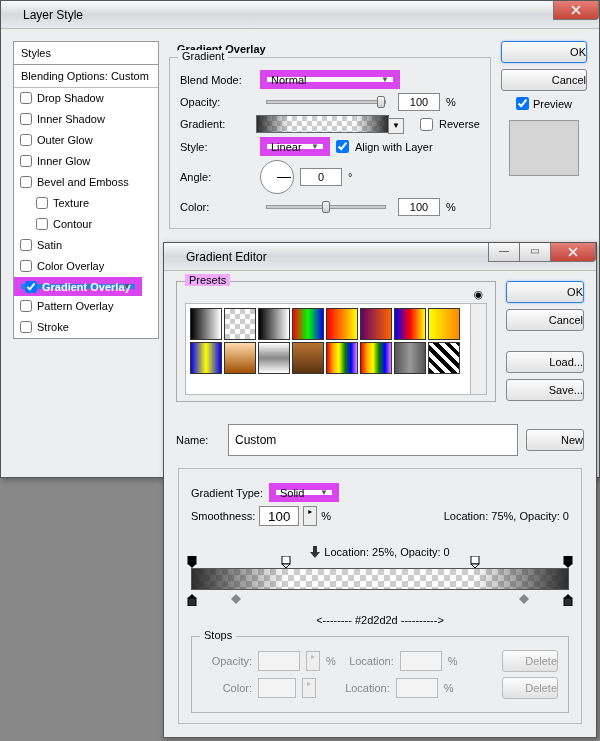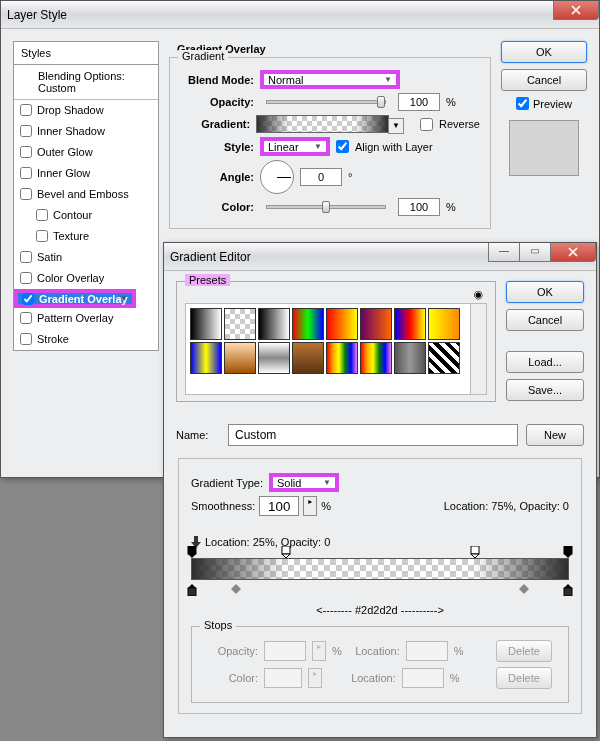--- a/index.html
+++ b/index.html
@@ -1,44 +1,44 @@
 <!DOCTYPE html>
 <html><head>
 <meta charset="utf-8">
 <style>
   * { box-sizing: border-box; }
   body { margin:0; font-family: "Segoe UI", Tahoma, sans-serif; font-size:11px; background:#888; width:600px; height:741px; overflow:hidden; position:relative; }
   .window { position:absolute; background:#eceef0; border:1px solid #555; box-shadow:2px 2px 6px rgba(0,0,0,.3); }
-  .titlebar { height:28px; background:linear-gradient(to bottom,#fafafa,#d6d9dd 50%,#e8eaed); display:flex; align-items:center; padding:0 0; position:relative; border-bottom:1px solid #bbb;}
+  .titlebar { height:28px; background:linear-gradient(to bottom,#fafafa,#d6d9dd 50%,#e8eaed); display:flex; align-items:center; padding:0 16px; position:relative; border-bottom:1px solid #bbb;}
   .titlebar .title { font-size:12px; padding-left:6px; }
   .winbtns { position:absolute; right:0; top:0; display:flex; }
   .winbtn { width:32px; height:19px; border:1px solid #777; background:linear-gradient(#f9f9f9,#d9d9d9); font-size:10px; text-align:center; line-height:16px; border-top:none; margin-left:-1px;}
   .winbtn.close { background:linear-gradient(#e47f77,#c6453a); color:#fff; width:46px; border-bottom-right-radius:4px;}
   .winbtn.min, .winbtn.max { color:#444; }
   .winbtn svg { display:block; margin:auto; }
   
   .ls-body { padding:12px; display:flex; gap:8px; }
   .styles-panel { width:146px; border:1px solid #999; background:#fff; }
   .styles-header { padding:5px 7px; border-bottom:1px solid #999; font-size:11px; }
-  .blend-opt { padding:5px 24px; border-bottom:1px solid #bbb; font-size:11px; }
+  .blend-opt { padding:5px 7px; border-bottom:1px solid #bbb; font-size:11px; }
   .style-item { padding:4px 6px; display:flex; align-items:center; gap:5px; border-bottom:1px solid transparent; }
   .style-item.sel { background:#2d7fdf; color:#fff; font-weight:bold; }
   .style-item input[type=checkbox]{ width:12px;height:12px; }
   .style-item.indent { padding-left:22px; }
   .ls-rightbtns { display:flex; flex-direction:column; gap:6px; width:86px; }
-  .btn { background:linear-gradient(#fcfcfc,#e2e2e2); border:1px solid #888; border-radius:3px; height:22px; font-size:11px; text-align:center; line-height:20px; cursor:default;}
+  .btn { background:linear-gradient(#fcfcfc,#e2e2e2); border:1px solid #888; border-radius:3px; height:22px; font-size:11px; text-align:right; line-height:20px; cursor:default;}
   .btn.primary { border-color:#2d7fdf; box-shadow:0 0 2px #6bb0f7; }
   .chk-row { display:flex; align-items:center; gap:4px; font-size:11px; justify-content:center;}
   .preview-box { width:70px; height:56px; background:#d5d5d5; border:1px solid #999; margin:4px auto 0; }
   
   .groupbox { border:1px solid #bbb; margin:2px 2px; padding:8px 10px; position:relative; font-size:11px;}
   .groupbox .legend { position:absolute; top:-8px; left:8px; background:#eceef0; padding:0 4px; }
   .form-row { display:flex; align-items:center; margin:4px 0; gap:6px;}
-  .form-row .lbl { width:74px; text-align:right;font-weight:bold; }
-  .sel { border:4px solid #d946ef; background:#fff; height:19px; padding:0 4px 0 4px; position:relative; font-size:11px; min-width:70px; display:inline-flex; align-items:center;}
+  .form-row .lbl { width:74px; text-align:left; }
+  .sel { border:7px solid #d946ef; background:#fff; height:19px; padding:0 4px 0 4px; position:relative; font-size:11px; min-width:70px; display:inline-flex; align-items:center;}
   .sel::after { content:"▼"; position:absolute; right:4px; font-size:8px; color:#555;}
   .slider { flex:1; height:4px; background:#ccc; border:1px solid #999; position:relative; margin:0 6px; min-width:80px;}
   .slider .thumb { position:absolute; top:-5px; width:8px; height:12px; background:linear-gradient(#fafafa,#ccc); border:1px solid #777; border-radius:2px;}
   .numbox { width:42px; height:18px; border:1px solid #888; background:#fff; text-align:center; font-size:11px;}
   .angle-ctl { width:34px; height:34px; border:1px solid #888; border-radius:50%; background:#fff; position:relative; }
   .angle-ctl::after { content:""; position:absolute; width:14px; height:1px; background:#000; top:50%; left:50%; transform-origin:left center;}
   .grad-preview { width:140px; height:18px; border:1px solid #666; background:
     linear-gradient(to right,#2d2d2d 0%,transparent 25%,transparent 75%,#2d2d2d 100%),
     repeating-conic-gradient(#ccc 0 25%,#fff 0 50%) 0 0/10px 10px;
     position:relative;}
@@ -47,35 +47,35 @@
   
   .ge-body { padding:10px 12px; }
   .presets-box { border:1px solid #aaa; padding:6px 8px 6px 8px; position:relative; margin-bottom:16px;}
   .presets-box .legend { position:absolute; top:-8px; left:8px; background:#f0abfc; padding:0 4px; font-size:11px;}
   .preset-scroll { height:92px; overflow:hidden; border:1px solid #bbb; background:#fff; position:relative; padding:4px; display:flex; flex-direction:column;}
   .preset-grid { display:grid; grid-template-columns:repeat(8, 32px); gap:2px; }
   .swatch { width:32px; height:32px; border:1px solid #333; }
   .preset-scroll .sb { position:absolute; right:0; top:0; bottom:0; width:16px; background:#eee; border-left:1px solid #bbb;}
   .preset-arrow { text-align:right; padding-right:4px; font-size:11px; margin-bottom:2px;}
   .ge-row { display:flex; align-items:center; gap:8px; margin:6px 0;}
-  .txt-input { flex:1; border:1px solid #888; background:#fff; height:22px; padding:0 6px; font-size:12px;}
+  .txt-input { flex:1; border:1px solid #888; background:#fff; height:32px; padding:0 6px; font-size:12px;}
   .spin { width:40px; height:20px; border:1px solid #888; background:#fff; text-align:center; display:inline-block;}
   .spin-btn { width:14px; height:20px; border:1px solid #888; background:#eee; font-size:8px; text-align:center; line-height:9px;}
   
   .grad-edit { position:relative; margin:8px 0 24px; }
   .grad-bar { height:22px; border:1px solid #555; background:
     linear-gradient(to right,#2d2d2d 0%,rgba(45,45,45,0) 25%,rgba(45,45,45,0) 75%,#2d2d2d 100%),
     repeating-conic-gradient(#ccc 0 25%,#fff 0 50%) 0 0/12px 12px;}
   .stop { position:absolute; width:10px; height:10px; }
   .stop.top { top:-12px; }
   .stop.bot { bottom:-14px; }
   .stop svg { display:block; }
   .mid-label { text-align:center; font-size:11px; margin-top:12px;}
   
-  .stops-box { border:1px solid #b5b5b5; padding:8px 16px; position:relative; font-size:11px; color:#888;}
+  .stops-box { border:1px solid #b5b5b5; padding:8px 10px; position:relative; font-size:11px; color:#888;}
   .stops-box .legend { position:absolute; top:-8px; left:8px; background:#eceef0; color:#000; padding:0 4px;}
   .stops-row { display:flex; align-items:center; gap:6px; margin:5px 0;}
   .disabled-box { width:42px;height:20px;border:1px solid #bbb;background:#f3f3f3;}
   .btn.dis { color:#999; border-color:#bbb;}
   .color-well { width:38px;height:20px;border:1px solid #bbb;background:#f3f3f3;}
   
   input[type=checkbox]{margin:0;}
 </style>
 </head>
 <body>
@@ -105,24 +105,24 @@
             <input type="checkbox" style="">
             <span>Outer Glow</span>
           </div><div class="style-item">
             <input type="checkbox" style="">
             <span>Inner Glow</span>
           </div><div class="style-item">
             <input type="checkbox" style="">
             <span>Bevel and Emboss</span>
           </div><div class="style-item indent">
             <input type="checkbox" style="">
+            <span>Texture</span>
+          </div><div class="style-item indent">
+            <input type="checkbox" style="">
             <span>Contour</span>
-          </div><div class="style-item indent">
-            <input type="checkbox" style="">
-            <span>Texture</span>
           </div><div class="style-item">
             <input type="checkbox" style="">
             <span>Satin</span>
           </div><div class="style-item">
             <input type="checkbox" style="">
             <span>Color Overlay</span>
           </div><div class="style-item sel">
             <input type="checkbox" checked="" style="">
             <span>Gradient Overlay</span>
           </div><div class="style-item">
@@ -263,21 +263,21 @@
       <div class="form-row" style="justify-content:space-between;">
         <div style="display:flex;align-items:center;gap:4px;">
           <span>Smoothness:</span>
           <input class="spin" value="100" style="">
           <div class="spin-btn">▸</div>
           <span>%</span>
         </div>
         <span>Location: 75%, Opacity: 0</span>
       </div>
 
-      <div style="position:relative;margin-top:20px;">
+      <div style="text-align:center; position:relative;margin-top:20px;">
         <span style="display:inline-flex;align-items:center;gap:4px;">
           <svg width="10" height="12">
               <path d="M5 12 L0 6 L3 6 L3 0 L7 0 L7 6 L10 6 Z" fill="#333"></path>
             </svg>
           <span>Location: 25%, Opacity: 0</span>
         </span>
       </div>
 
       <div class="grad-edit">
 

